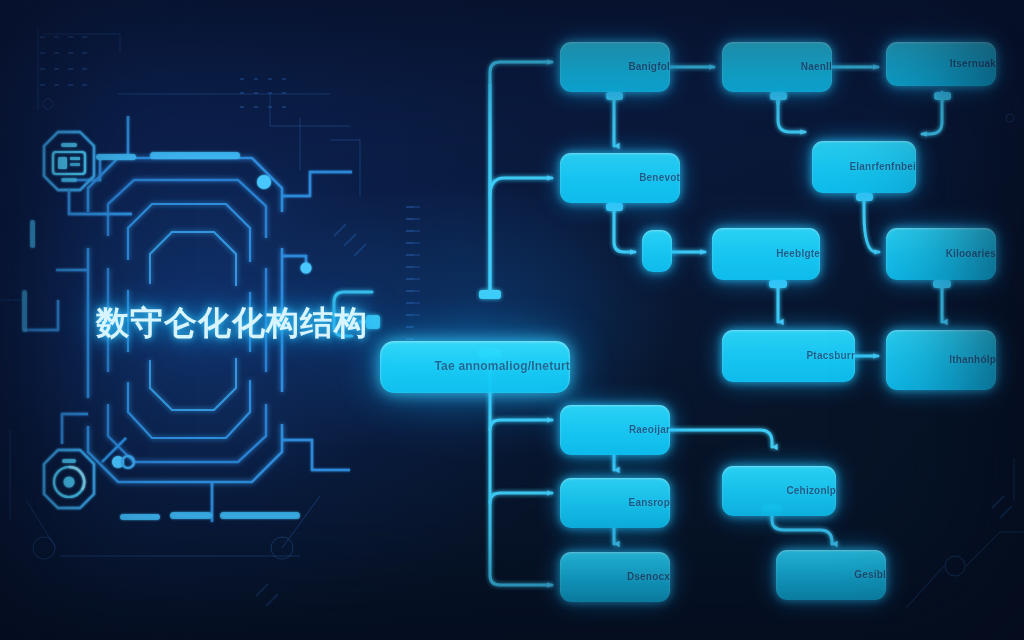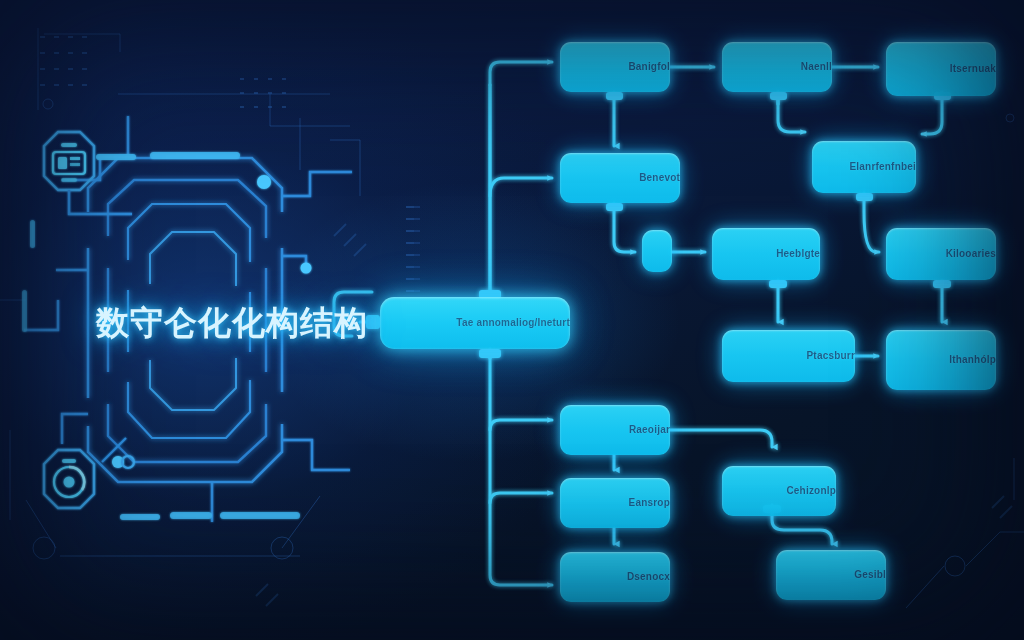--- a/index.html
+++ b/index.html
@@ -29,24 +29,25 @@
     background:linear-gradient(180deg,#2ed8fb 0%,#19cdf8 48%,#0fc2f2 100%);
     box-shadow:0 0 10px rgba(40,200,255,.85),0 0 26px rgba(30,170,245,.55),
                inset 0 1px 2px rgba(190,245,255,.55);
     display:flex;align-items:center;justify-content:flex-end;
     color:#1a4f7d;font-size:10px;font-weight:600;letter-spacing:.2px;
     text-align:center;line-height:1.15;overflow:hidden;
     text-shadow:0 0 1px rgba(255,255,255,.35);
     opacity:.97;
   }
   .node.center{
-    border-radius:14px;color:#1a5a86;font-size:10px;
+    border-radius:14px;color:#1a5a86;font-size:12px;
     background:linear-gradient(180deg,#35ddfd 0%,#1ad0fa 50%,#10c4f3 100%);
     box-shadow:0 0 16px rgba(50,210,255,.95),0 0 46px rgba(30,170,245,.6),
                inset 0 1px 3px rgba(200,248,255,.6);
+    margin-top:44px;
   }
   .node.blank{color:transparent;}
   .nlabel{filter:blur(.35px);opacity:.85;}
 </style>
 </head>
 <body>
 
 <div id="stage">
 
   <svg class="lyr" width="1024" height="640" viewBox="0 0 1024 640">
@@ -330,21 +331,21 @@
     </div>
 
     <div class="node" style="left:560px;top:42px;width:110px;height:50px;pointer-events:auto">
       <span class="nlabel">Banigfol</span>
       </div>
 
     <div class="node" style="left:722px;top:42px;width:110px;height:50px;pointer-events:auto">
       <span class="nlabel">Naenll</span>
       </div>
 
-    <div class="node" style="left:886px;top:42px;width:110px;height:54px;pointer-events:auto">
+    <div class="node" style="left:886px;top:42px;width:110px;height:44px;pointer-events:auto">
       <span class="nlabel">Itsernuak</span>
       </div>
 
     <div class="node" style="left:560px;top:153px;width:120px;height:50px;pointer-events:auto">
       <span class="nlabel">Benevot</span>
       </div>
 
     <div class="node" style="left:812px;top:141px;width:104px;height:52px;pointer-events:auto">
       <span class="nlabel">Elanrfenfnbei</span>
       </div>

